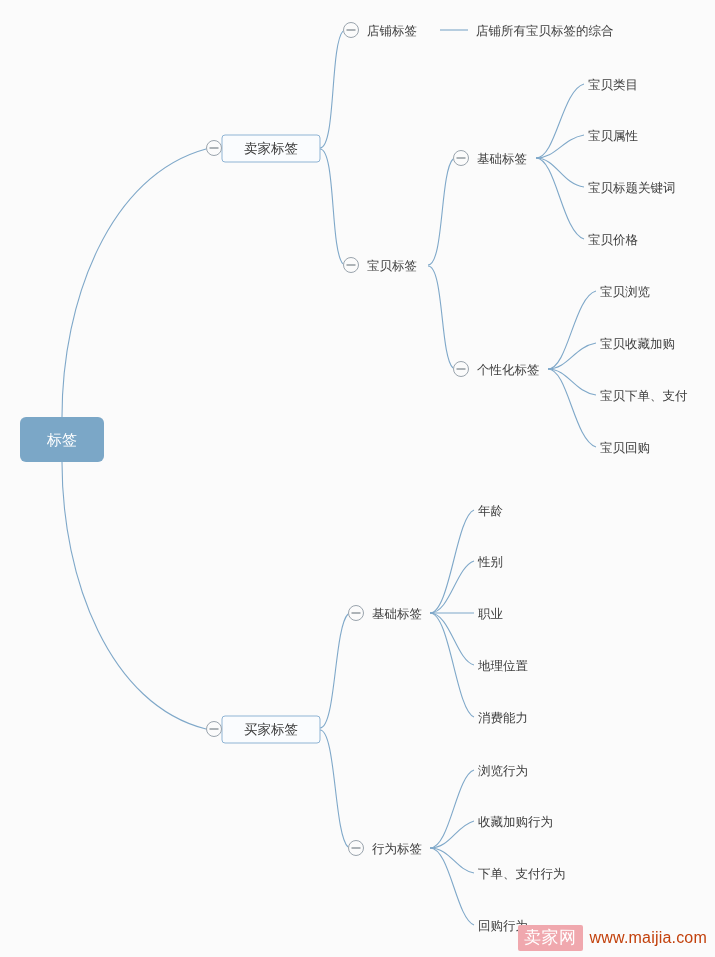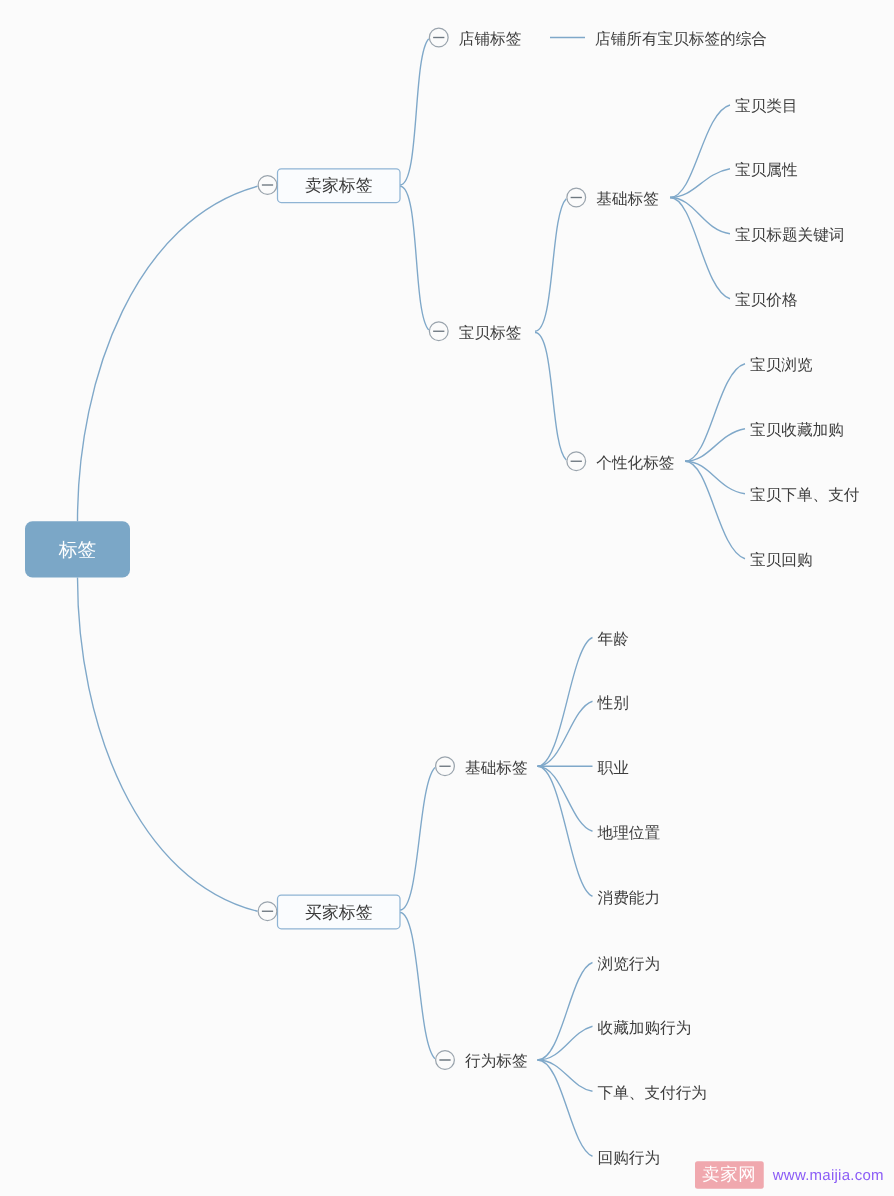--- a/index.html
+++ b/index.html
@@ -85,29 +85,29 @@
     position: absolute;
     right: 8px;
     bottom: 6px;
     display: flex;
     align-items: center;
     gap: 7px;
   }
   #wm-badge {
     background: #f0a8ae;
     color: #ffffff;
-    font-size: 14px;
+    font-size: 17px;
     padding: 2px 6px 3px 6px;
     border-radius: 2px;
     letter-spacing: 0.5px;
     line-height: 1.25;
   }
   #wm-url {
-    color: #8b5cf6;
-    font-size: 12px;
+    color: #c2410c;
+    font-size: 16px;
     letter-spacing: 0.2px;
   }
 </style>
 </head>
 <body>
 
 <svg id="mindmap" viewBox="0 0 715 957" xmlns="http://www.w3.org/2000/svg">
 
   <g>
     <path class="branch-line" d="M 62 417 C 62 300 110 175 206 149"></path>

